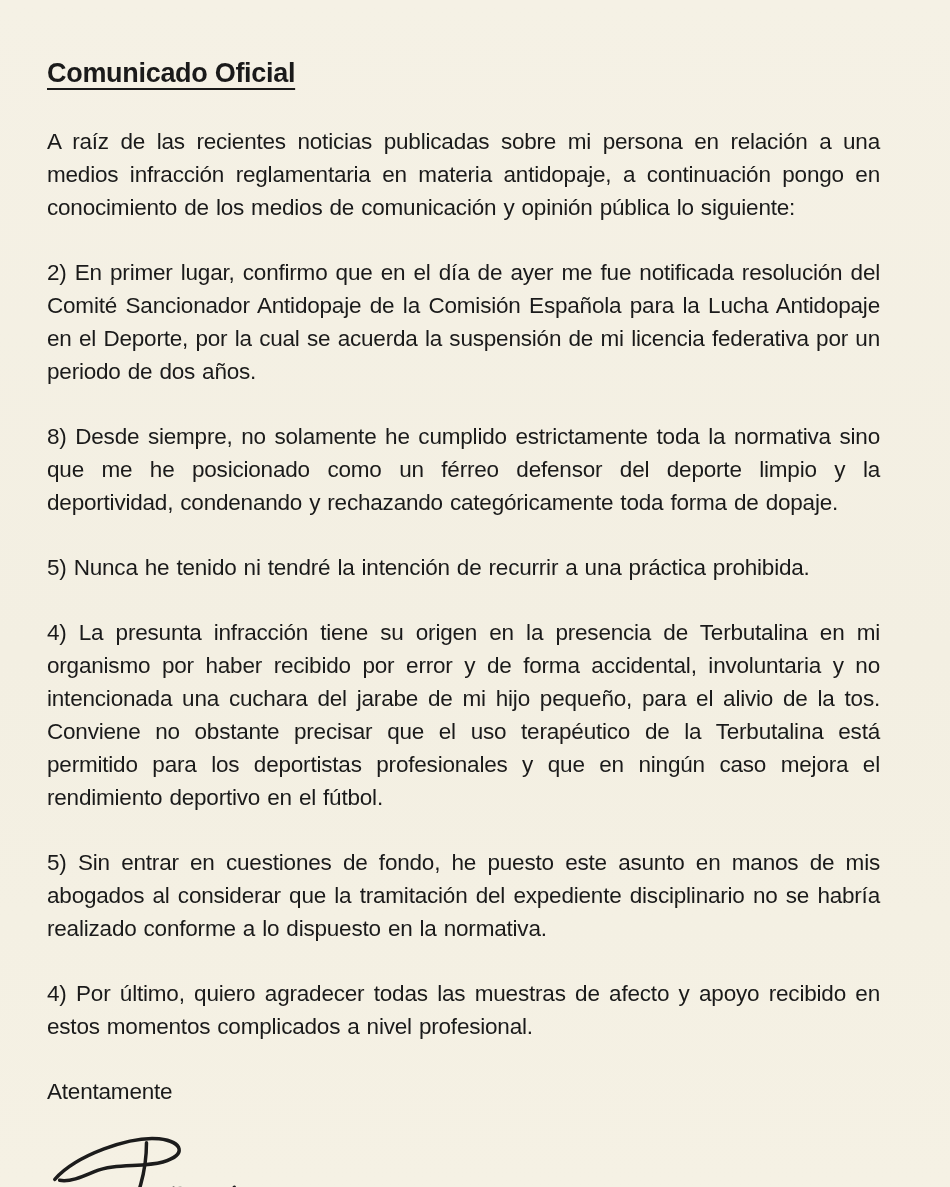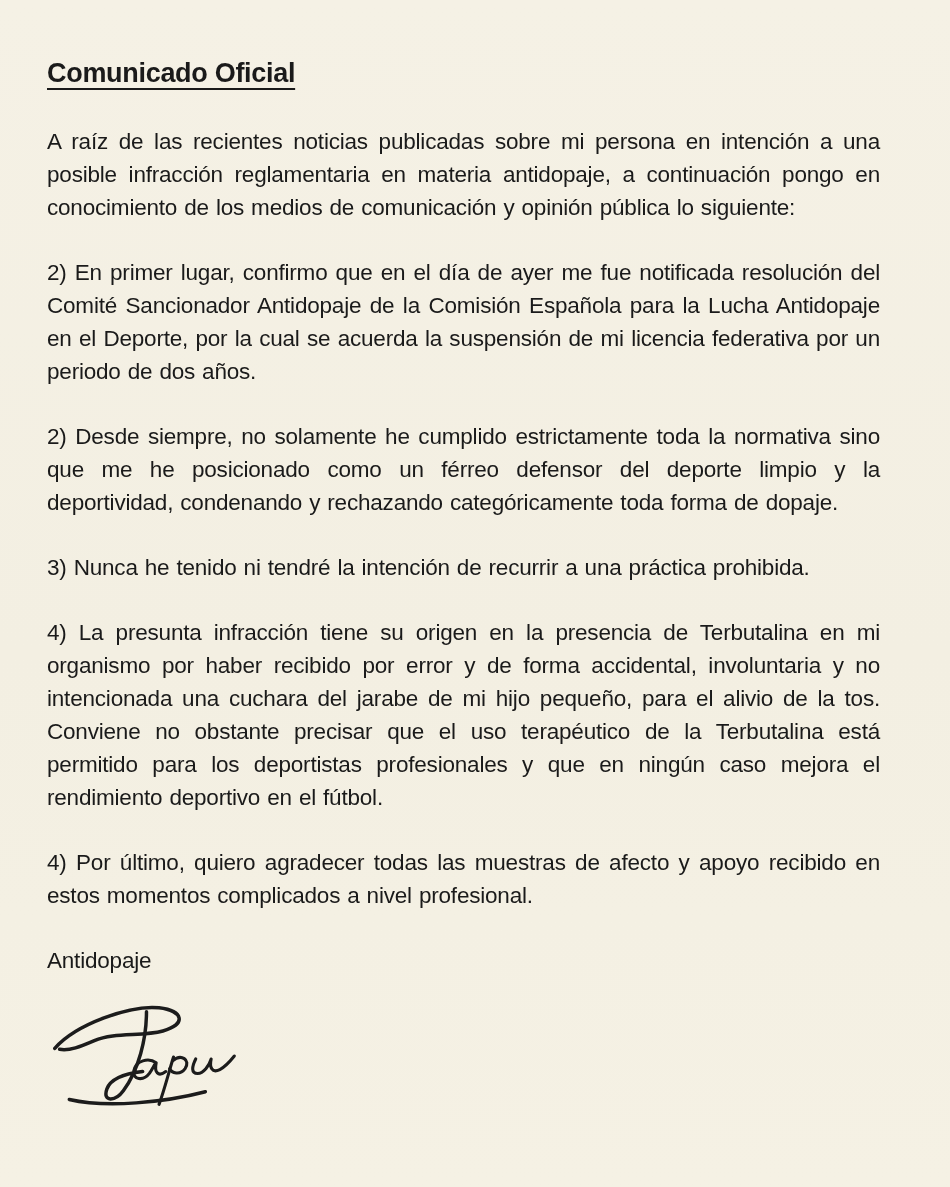--- a/index.html
+++ b/index.html
@@ -50,34 +50,35 @@
     margin-top: 6px;
   }
 </style>
 </head>
 <body>
 
 <div class="page">
 
   <h1 class="doc-title">Comunicado Oficial</h1>
 
-  <p class="doc-paragraph">A raíz de las recientes noticias publicadas sobre mi persona en intención a una posible infracción reglamentaria en materia antidopaje, a continuación pongo en conocimiento de los medios de comunicación y opinión pública lo siguiente:</p>
+  <p class="doc-paragraph">A raíz de las recientes noticias publicadas sobre mi persona en relación a una medios infracción reglamentaria en materia antidopaje, a continuación pongo en conocimiento de los medios de comunicación y opinión pública lo siguiente:</p>
 
   <p class="doc-paragraph">2) En primer lugar, confirmo que en el día de ayer me fue notificada resolución del Comité Sancionador Antidopaje de la Comisión Española para la Lucha Antidopaje en el Deporte, por la cual se acuerda la suspensión de mi licencia federativa por un periodo de dos años.</p>
 
-  <p class="doc-paragraph">2) Desde siempre, no solamente he cumplido estrictamente toda la normativa sino que me he posicionado como un férreo defensor del deporte limpio y la deportividad, condenando y rechazando categóricamente toda forma de dopaje.</p>
+  <p class="doc-paragraph">8) Desde siempre, no solamente he cumplido estrictamente toda la normativa sino que me he posicionado como un férreo defensor del deporte limpio y la deportividad, condenando y rechazando categóricamente toda forma de dopaje.</p>
 
-  <p class="doc-paragraph">3) Nunca he tenido ni tendré la intención de recurrir a una práctica prohibida.</p>
+  <p class="doc-paragraph">5) Nunca he tenido ni tendré la intención de recurrir a una práctica prohibida.</p>
 
   <p class="doc-paragraph">4) La presunta infracción tiene su origen en la presencia de Terbutalina en mi organismo por haber recibido por error y de forma accidental, involuntaria y no intencionada una cuchara del jarabe de mi hijo pequeño, para el alivio de la tos. Conviene no obstante precisar que el uso terapéutico de la Terbutalina está permitido para los deportistas profesionales y que en ningún caso mejora el rendimiento deportivo en el fútbol.</p>
 
+  <p class="doc-paragraph">5) Sin entrar en cuestiones de fondo, he puesto este asunto en manos de mis abogados al considerar que la tramitación del expediente disciplinario no se habría realizado conforme a lo dispuesto en la normativa.</p>
 
   <p class="doc-paragraph">4) Por último, quiero agradecer todas las muestras de afecto y apoyo recibido en estos momentos complicados a nivel profesional.</p>
 
-  <p class="doc-closing">Antidopaje</p>
+  <p class="doc-closing">Atentamente</p>
 
   <div class="signature-wrap">
     <svg width="222" height="126" viewBox="0 0 230 130" aria-label="Papu signature">
       <g fill="none" stroke="#1c1c1c" stroke-linecap="round" stroke-linejoin="round">
 
         <path stroke-width="3.6" d="M6 55 C 28 30, 84 10, 114 13 C 139 16, 143 30, 118 37 C 96 43, 68 38, 47 47 C 33 53, 21 58, 11 56"></path>
 
         <path stroke-width="3.6" d="M101 17 C 101 45, 93 77, 77 99 C 69 110, 55 111, 60 97 C 64 86, 80 81, 97 79"></path>
 
         <path stroke-width="3.2" d="M111 70 C 103 64, 90 68, 88 78 C 86 88, 98 89, 104 81 C 108 75, 110 70, 111 70 C 109 80, 113 85, 121 79"></path>

